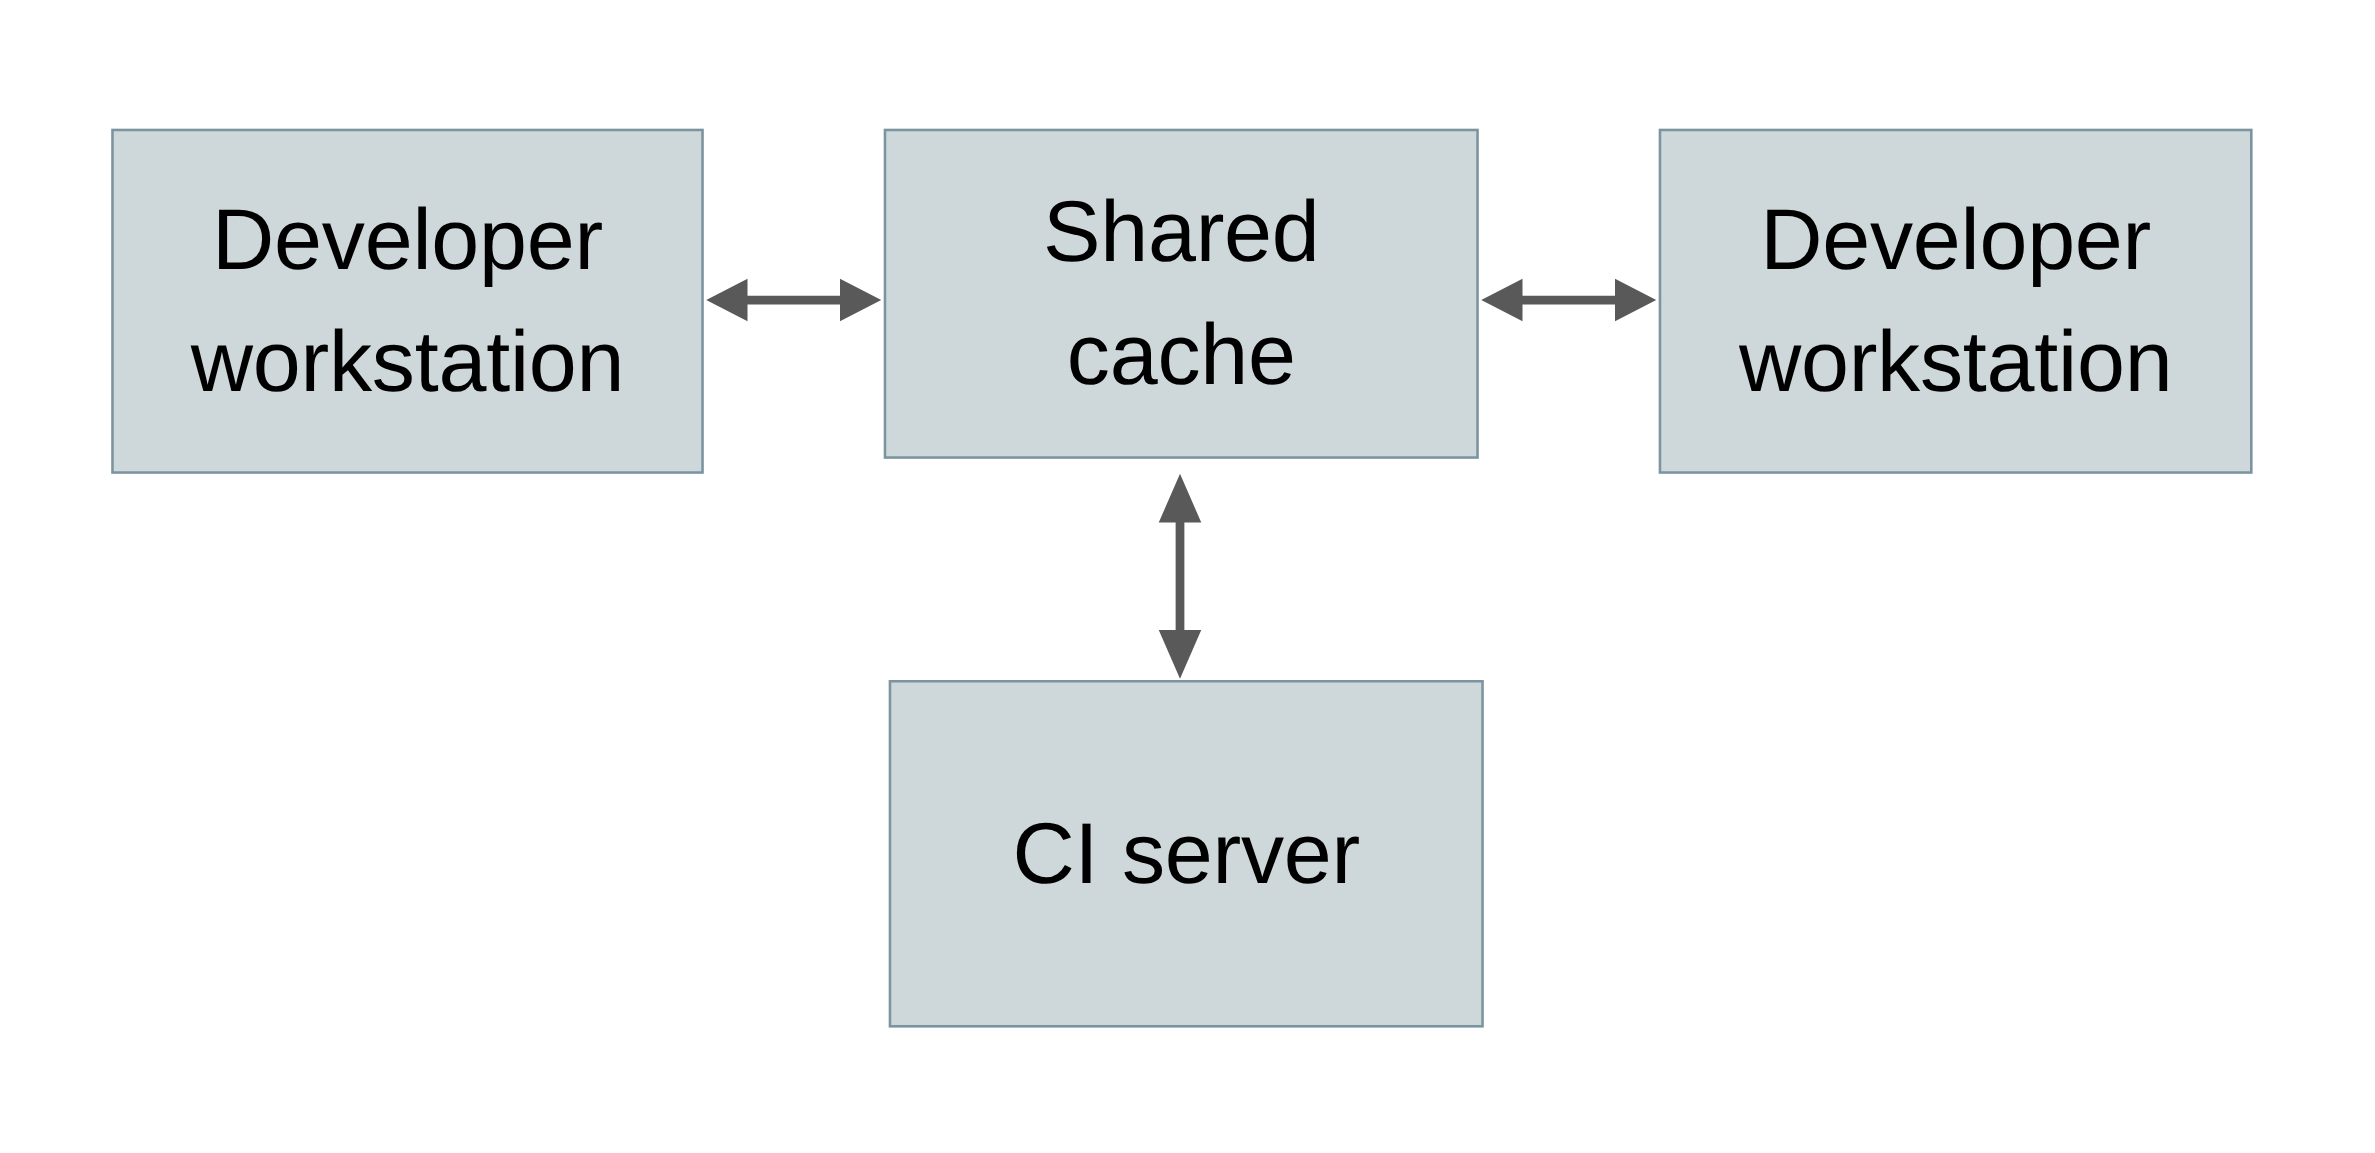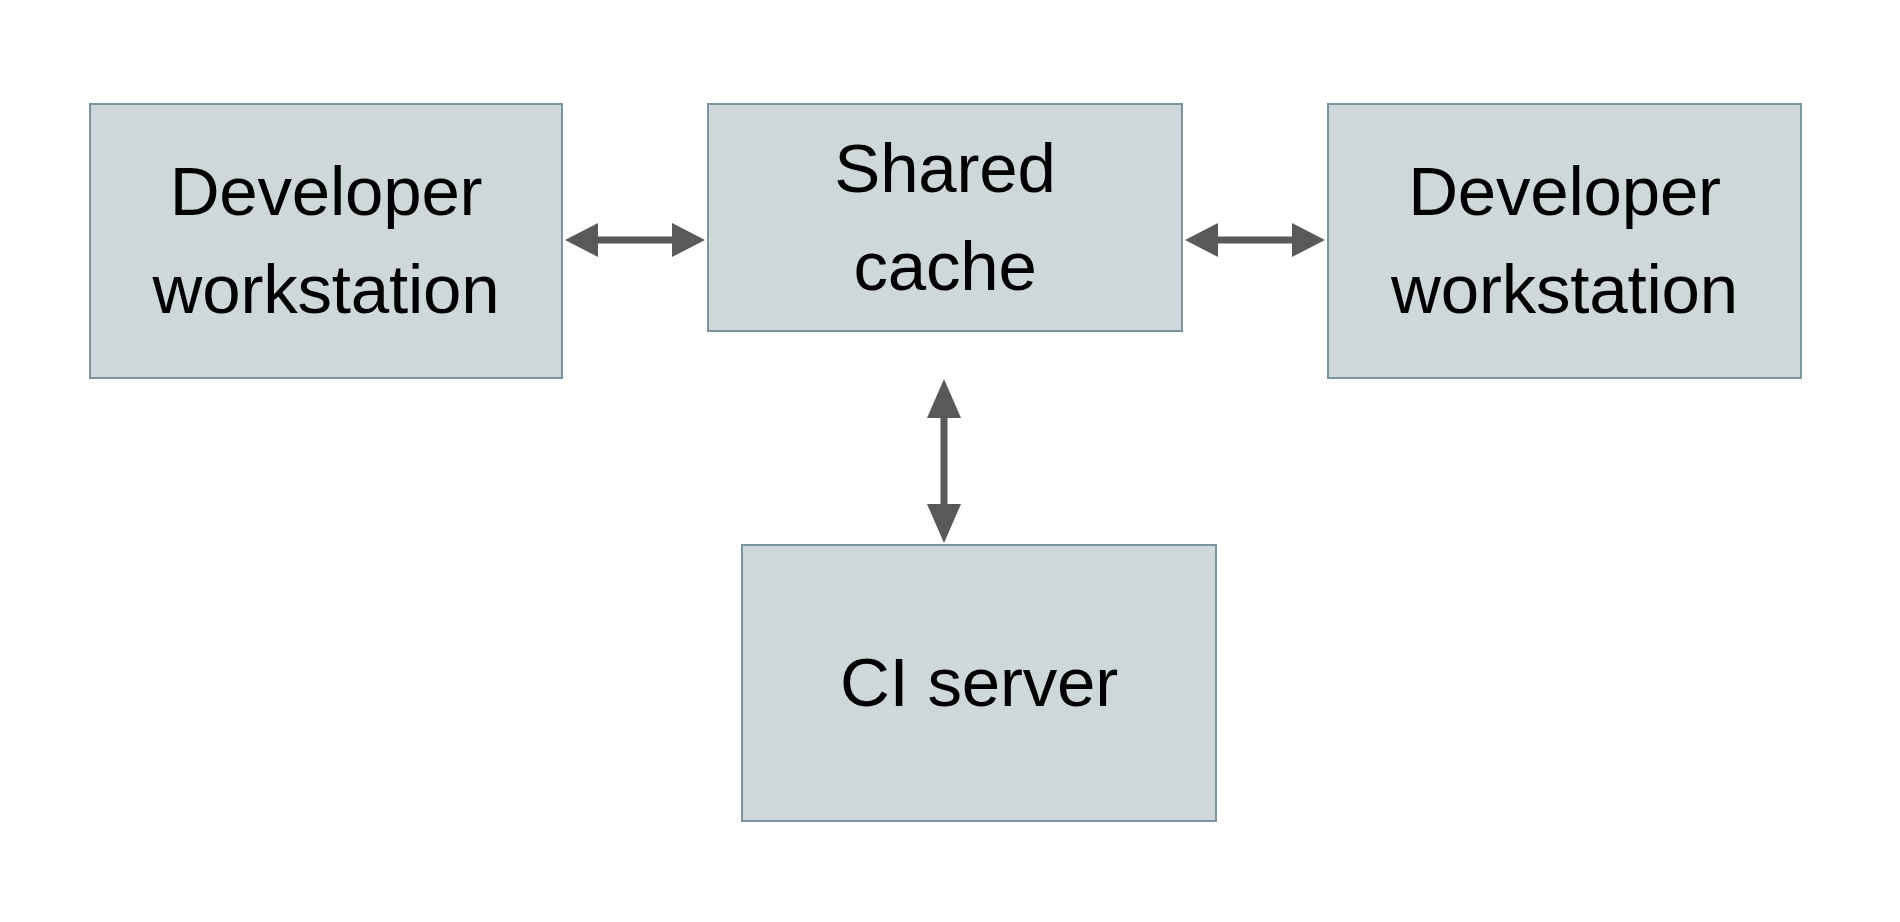--- a/index.html
+++ b/index.html
@@ -34,23 +34,23 @@
     color: #000000;
     font-size: 69px;
     font-weight: 400;
     line-height: 1.42;
     letter-spacing: -0.2px;
     white-space: pre-line;
     padding: 0 8px;
   }
   
   #node-dev-left   { left: 89px;  top: 103px; width: 474px; height: 276px; }
-  #node-shared     { left: 707px; top: 103px; width: 476px; height: 229px; }
+  #node-shared     { left: 707px; top: 103px; width: 476px; height: 264px; }
   #node-dev-right  { left: 1327px;top: 103px; width: 475px; height: 276px; }
-  #node-ci         { left: 741px; top: 544px; width: 476px; height: 278px; }
+  #node-ci         { left: 711px; top: 544px; width: 476px; height: 278px; }
 
   .connector {
     position: absolute;
     overflow: visible;
   }
   #connector-left-shared  { left: 560px; top: 212px; width: 150px; height: 56px; }
   #connector-shared-right { left: 1180px;top: 212px; width: 150px; height: 56px; }
   #connector-shared-ci    { left: 916px; top: 376px; width: 56px;  height: 170px; }
 </style>
 </head>

